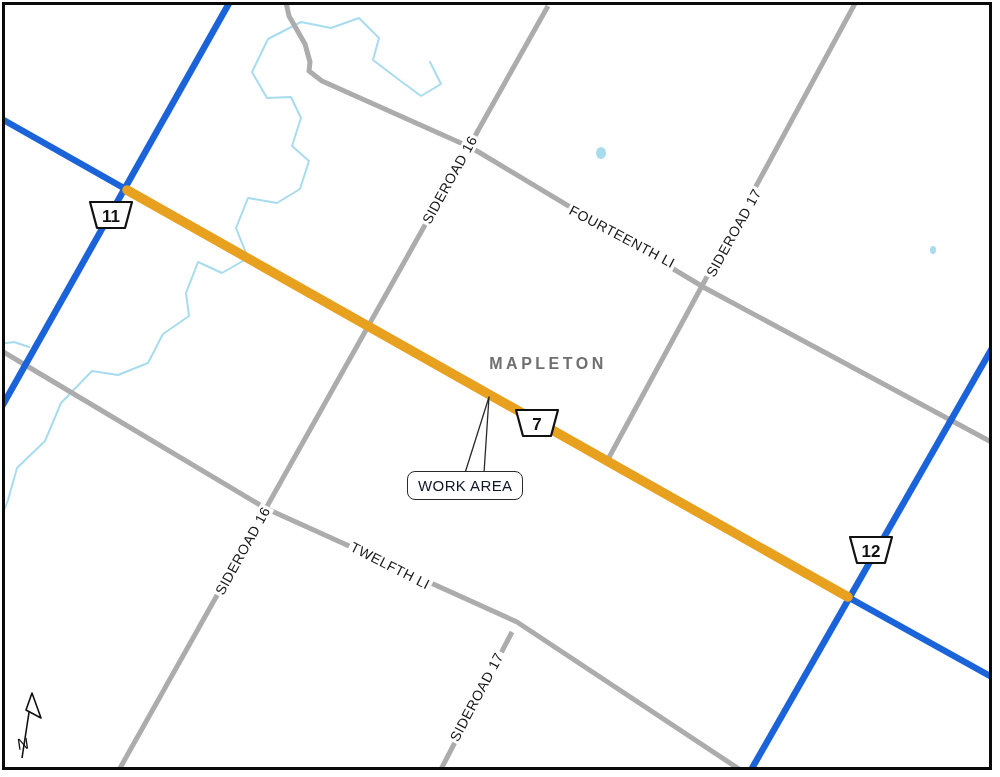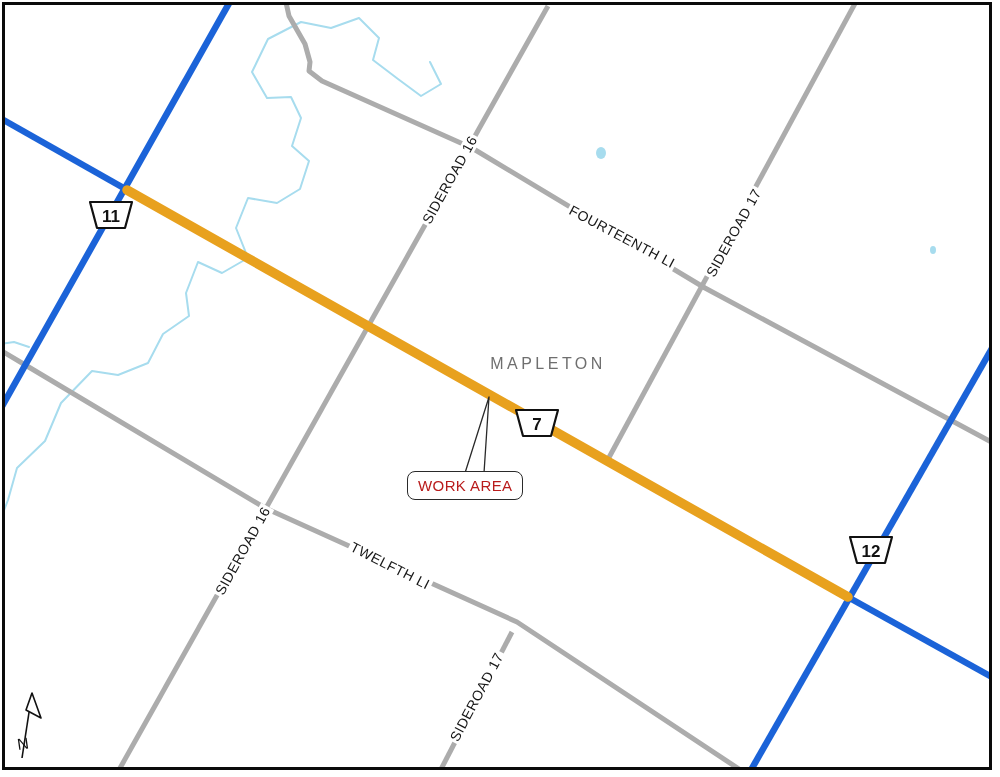--- a/index.html
+++ b/index.html
@@ -13,28 +13,28 @@
     position:absolute;left:2px;top:2px;width:990px;height:768px;
     border:3px solid #0a0a0a;box-sizing:border-box;pointer-events:none;z-index:40;
   }
   svg.roads{position:absolute;left:0;top:0;z-index:1;}
   .road-label{
     position:absolute;z-index:10;background:#ffffff;color:#161616;
     font-size:14px;letter-spacing:0.5px;line-height:15px;padding:0 2px;
     white-space:nowrap;transform-origin:center center;
   }
   .region-label{
-    position:absolute;z-index:10;color:#6f6f6f;font-size:16px;font-weight:normal;
+    position:absolute;z-index:10;color:#6f6f6f;font-size:16px;font-weight:bold;
     letter-spacing:3.5px;white-space:nowrap;transform:translate(-50%,-50%);
   }
   .shield{position:absolute;z-index:20;width:46px;height:32px;}
   .shield text{font-family:"Liberation Sans", sans-serif;font-weight:bold;font-size:17px;fill:#111;}
   .callout-box{
     position:absolute;z-index:30;background:#ffffff;border:1.6px solid #2a2a2a;
-    border-radius:8px;color:#b91c1c;font-size:15px;letter-spacing:0.4px;
+    border-radius:8px;color:#0f172a;font-size:15px;letter-spacing:0.4px;
     padding:5px 10px;white-space:nowrap;
   }
 </style>
 </head>
 <body>
 
 <div class="map-clip">
   <div class="map-inner">
 
     <svg class="roads" width="1000" height="777" viewBox="0 0 1000 777">

